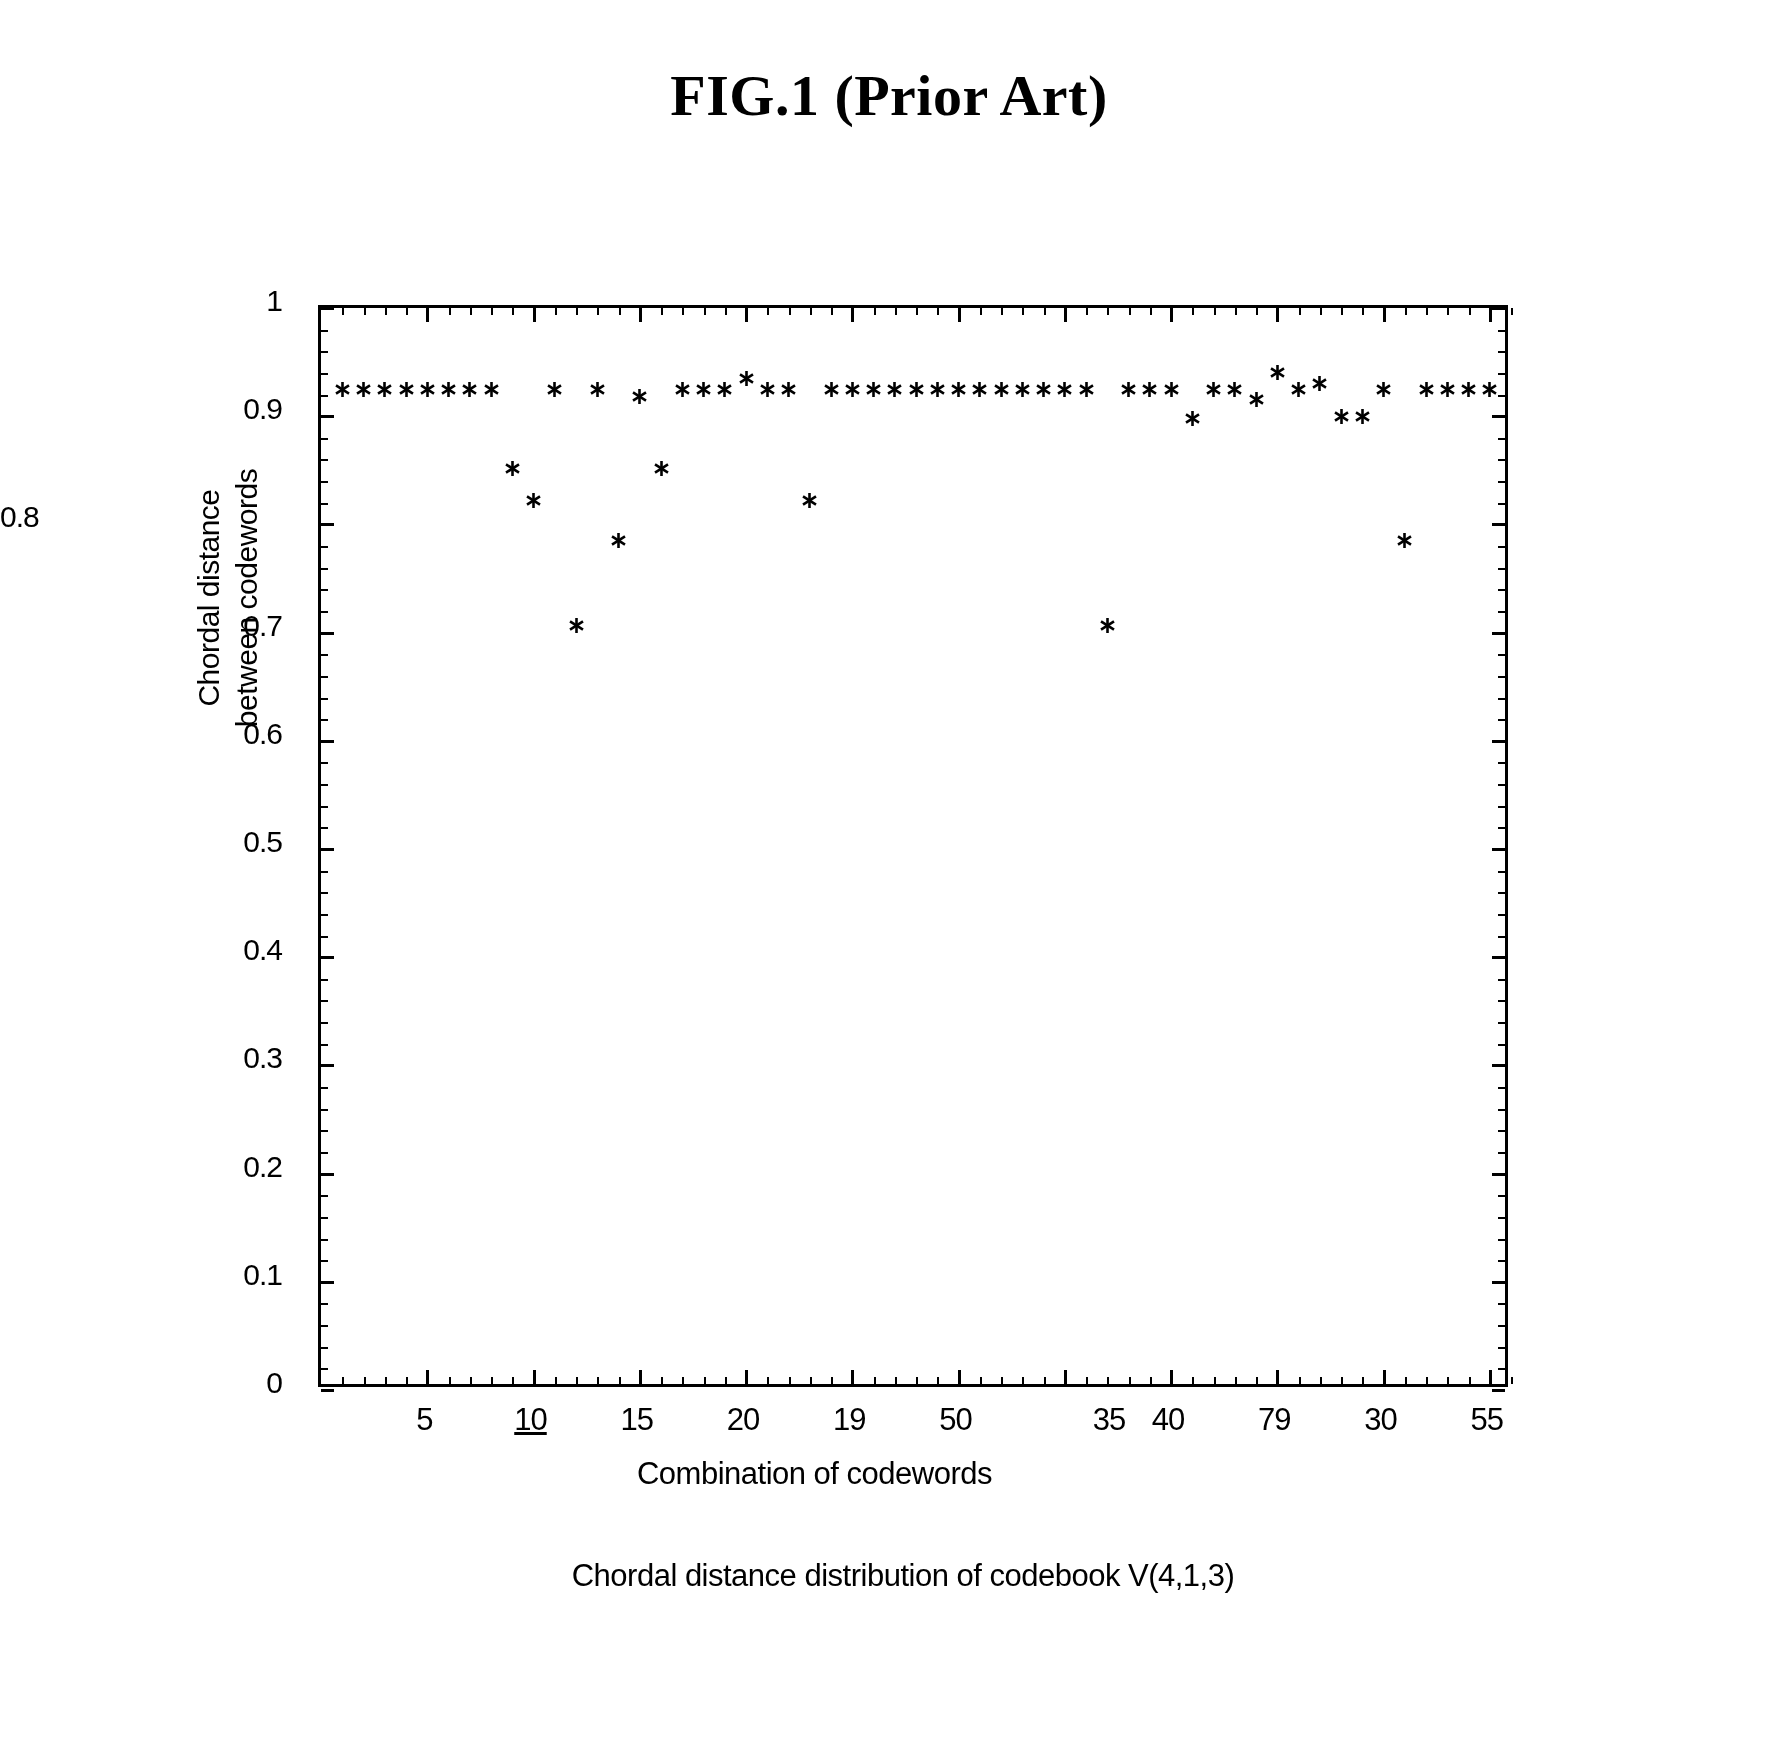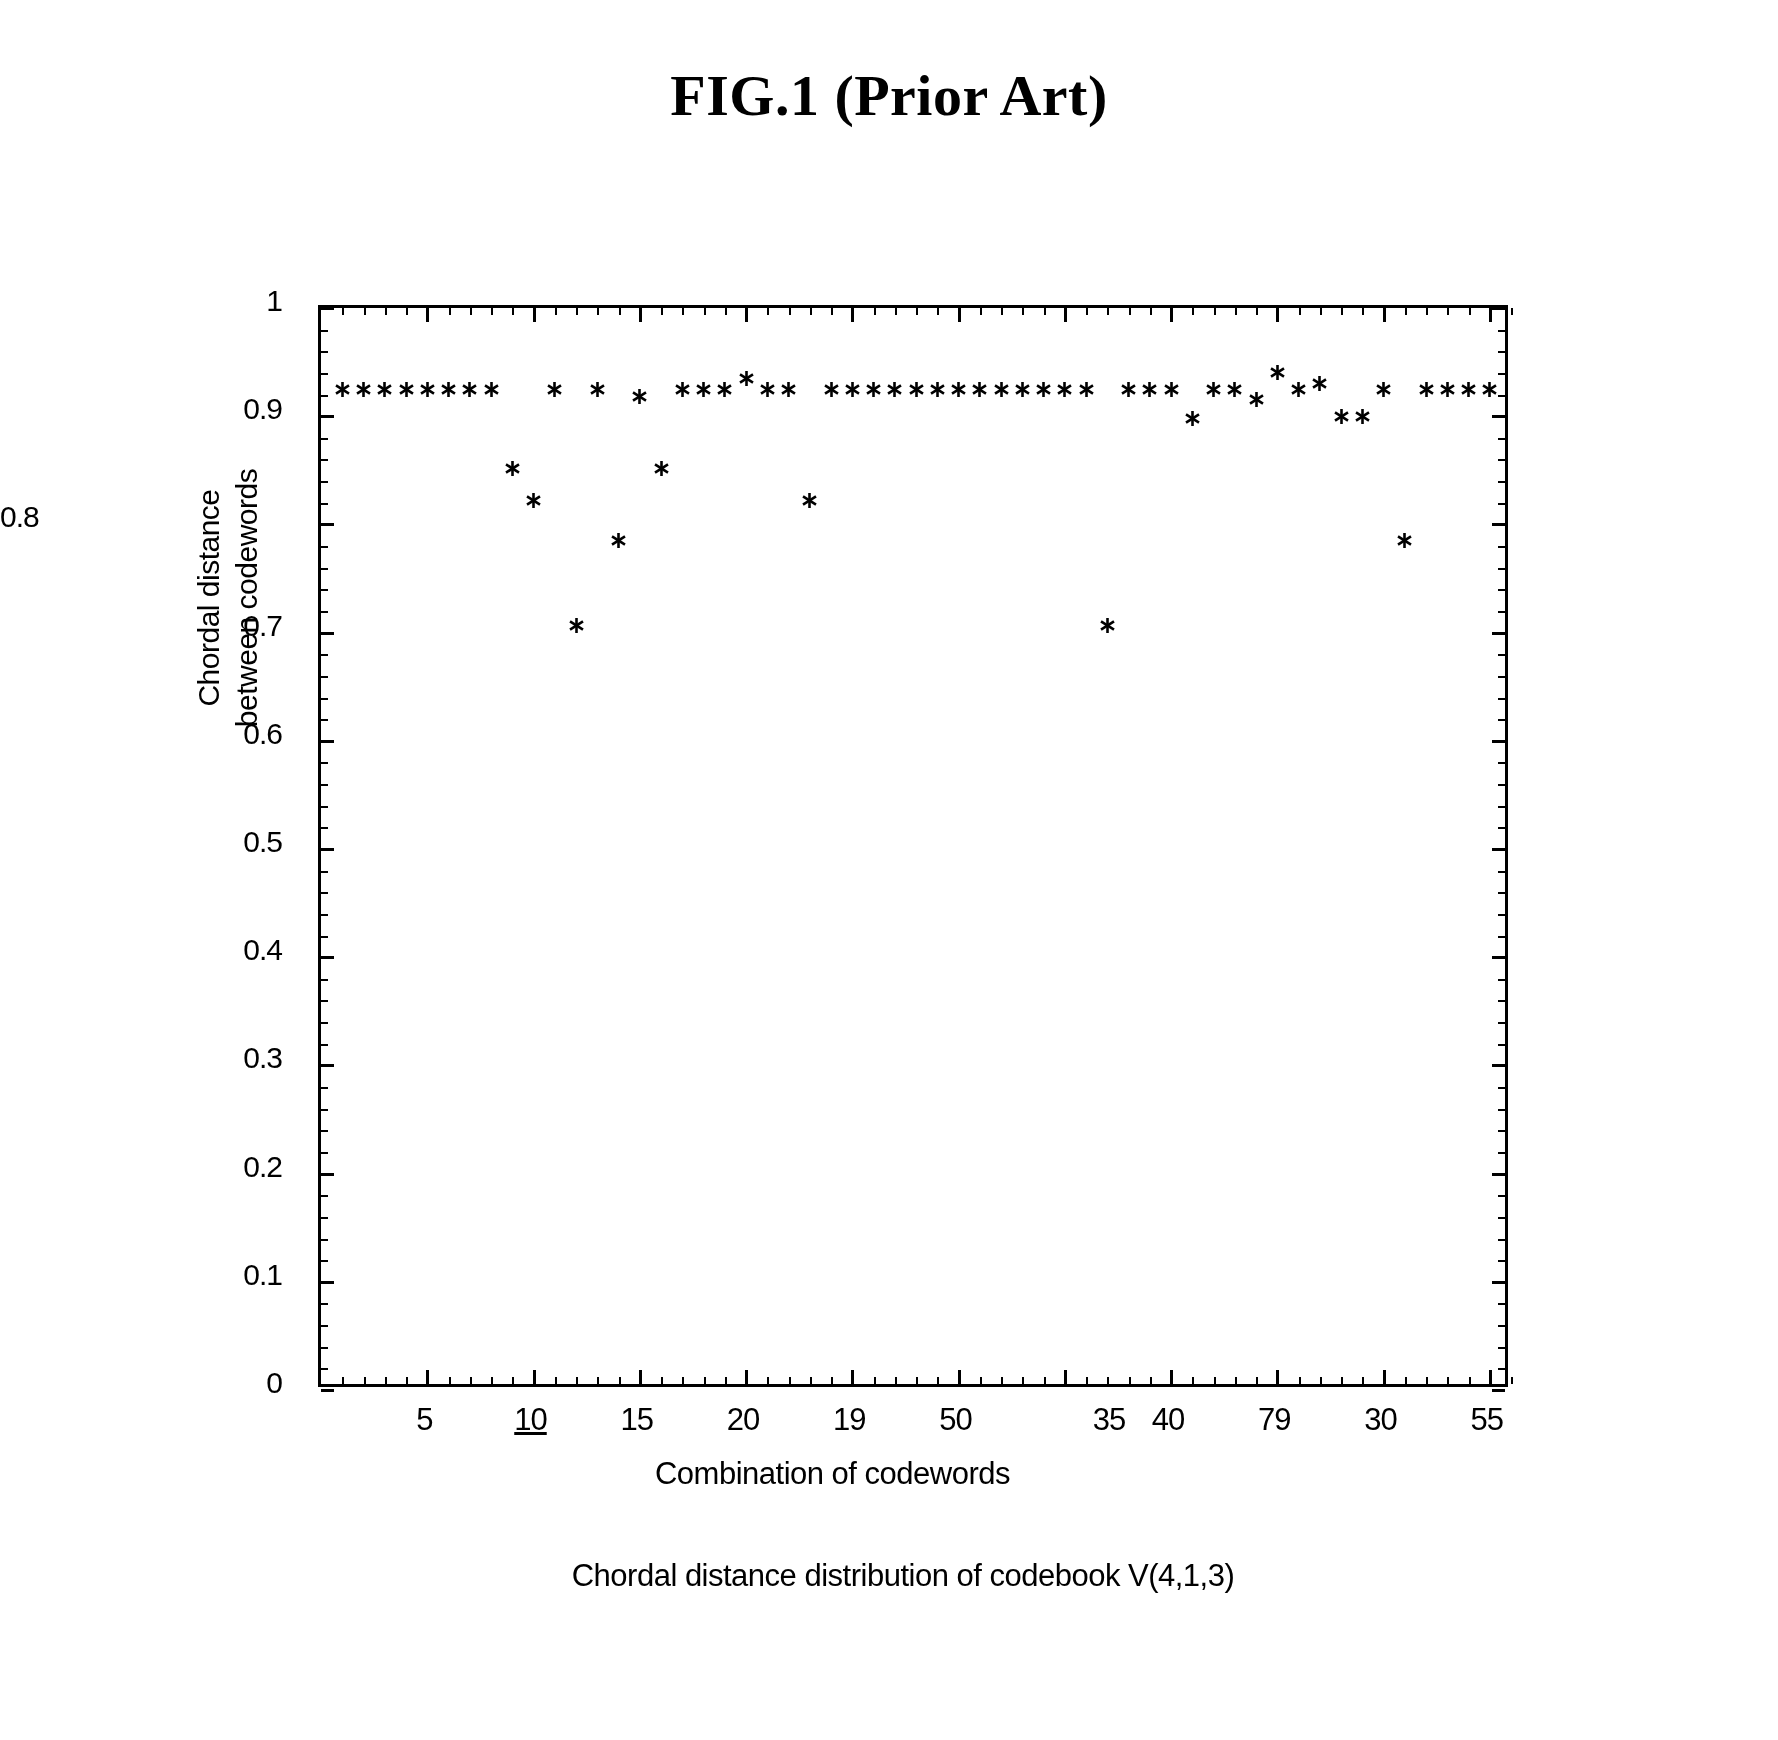--- a/index.html
+++ b/index.html
@@ -92,21 +92,21 @@
     transform:rotate(-90deg);
     transform-origin:center center;
     text-align:center;
     font-size:30px;
     line-height:38px;
     font-family:"Liberation Sans",sans-serif;
     letter-spacing:-0.5px;
   }
   #x-axis-label{
     position:absolute;
-    top:1456px;left:18px;width:1629px;
+    top:1456px;left:0;width:1629px;
     text-align:center;
     font-size:31px;
     letter-spacing:-0.5px;
   }
   #figure-caption{
     position:absolute;
     top:1558px;left:14px;width:1778px;
     text-align:center;
     font-size:31px;
     letter-spacing:-0.5px;

